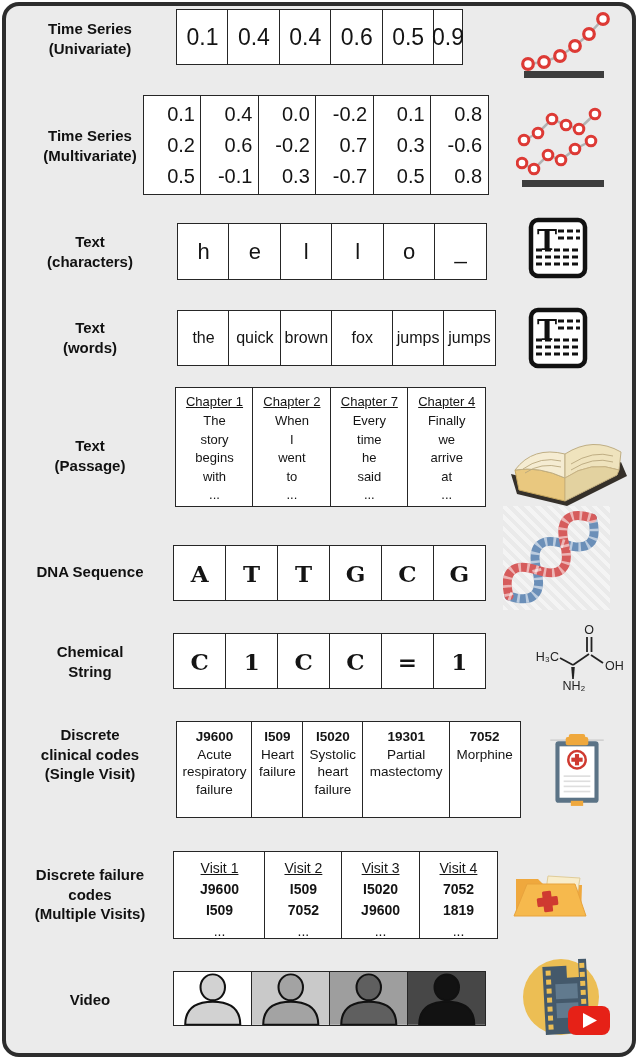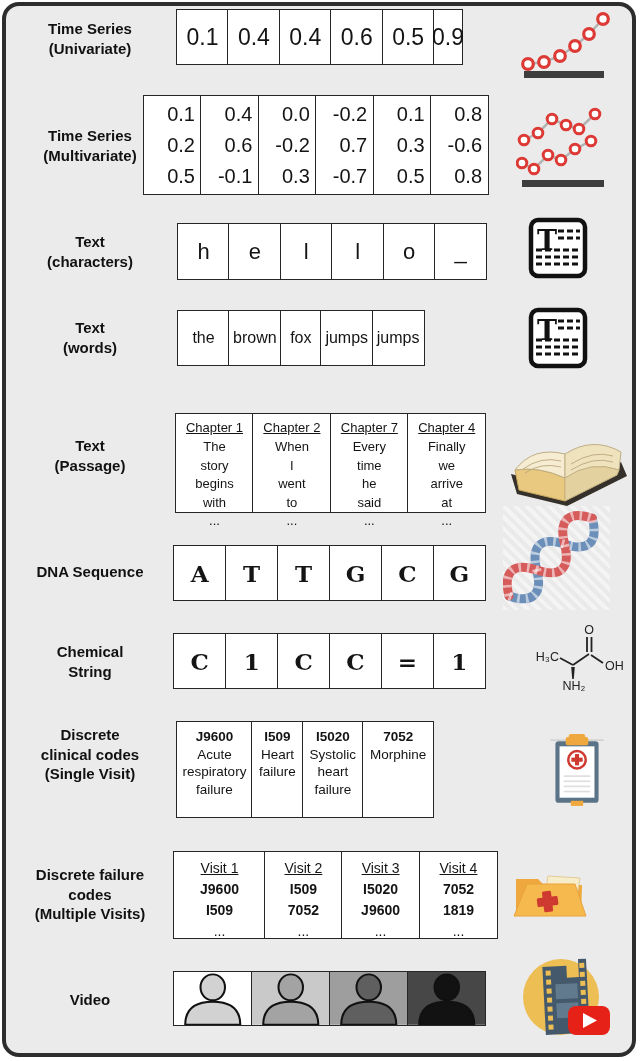--- a/index.html
+++ b/index.html
@@ -146,40 +146,41 @@
     <line x1="8" y1="33" x2="52" y2="33"></line>
     <line x1="8" y1="40" x2="52" y2="40"></line>
     <line x1="8" y1="47" x2="52" y2="47"></line>
   </g>
 </svg>
 
 <div class="row-label" style="top:337px">Text
 (words)</div>
 <div class="cells" style="left:177px;top:310px;height:56px">
   <div class="cell wrd" style="width:53px">the</div>
+  <div class="cell wrd" style="width:53px">quick</div>
   <div class="cell wrd" style="width:53px">brown</div>
-  <div class="cell wrd" style="width:42px">fox</div>
+  <div class="cell wrd" style="width:62px">fox</div>
   <div class="cell wrd" style="width:53px">jumps</div>
   <div class="cell wrd" style="width:53px">jumps</div>
 </div>
 <svg class="icon" style="left:527px;top:307px" width="62" height="62" viewBox="0 0 60 62">
   <rect x="3" y="3" width="54" height="56" rx="7" fill="#ffffff" stroke="#111111" stroke-width="4.5"></rect>
   <text x="9" y="33" font-family="DejaVu Serif, serif" font-weight="bold" font-size="27" fill="#111111">T</text>
   <g stroke="#111111" stroke-width="3.2" stroke-dasharray="6 3">
     <line x1="30" y1="14" x2="52" y2="14"></line>
     <line x1="30" y1="21" x2="52" y2="21"></line>
     <line x1="8" y1="33" x2="52" y2="33"></line>
     <line x1="8" y1="40" x2="52" y2="40"></line>
     <line x1="8" y1="47" x2="52" y2="47"></line>
   </g>
 </svg>
 
 <div class="row-label" style="top:455px">Text
 (Passage)</div>
-<div class="cells" style="left:175px;top:413px;height:100px">
+<div class="cells" style="left:175px;top:387px;height:120px">
   <div class="cell passage" style="width:79px">
     <div class="ch-title">Chapter 1</div>
     <div class="ch-body">The
 story
 begins
 with
 ...</div>
   </div>
   <div class="cell passage" style="width:79px">
     <div class="ch-title">Chapter 2</div>
@@ -275,20 +276,24 @@
     <div class="code">J9600</div>
     <div class="desc">Acute respiratory failure</div>
   </div>
   <div class="cell clin" style="width:52px">
     <div class="code">I509</div>
     <div class="desc">Heart failure</div>
   </div>
   <div class="cell clin" style="width:62px">
     <div class="code">I5020</div>
     <div class="desc">Systolic heart failure</div>
+  </div>
+  <div class="cell clin" style="width:88px">
+    <div class="code">19301</div>
+    <div class="desc">Partial mastectomy</div>
   </div>
   <div class="cell clin" style="width:72px">
     <div class="code">7052</div>
     <div class="desc">Morphine</div>
   </div>
 </div>
 <svg class="icon" style="left:550px;top:733px" width="54" height="76" viewBox="0 0 52 74">
   <line x1="0" y1="7" x2="52" y2="7" stroke="#c9c9c9" stroke-width="1.2"></line>
   <rect x="18" y="1" width="16" height="10" rx="2" fill="#efa83d"></rect>
   <rect x="5" y="8" width="42" height="60" rx="3" fill="#5b7386"></rect>

